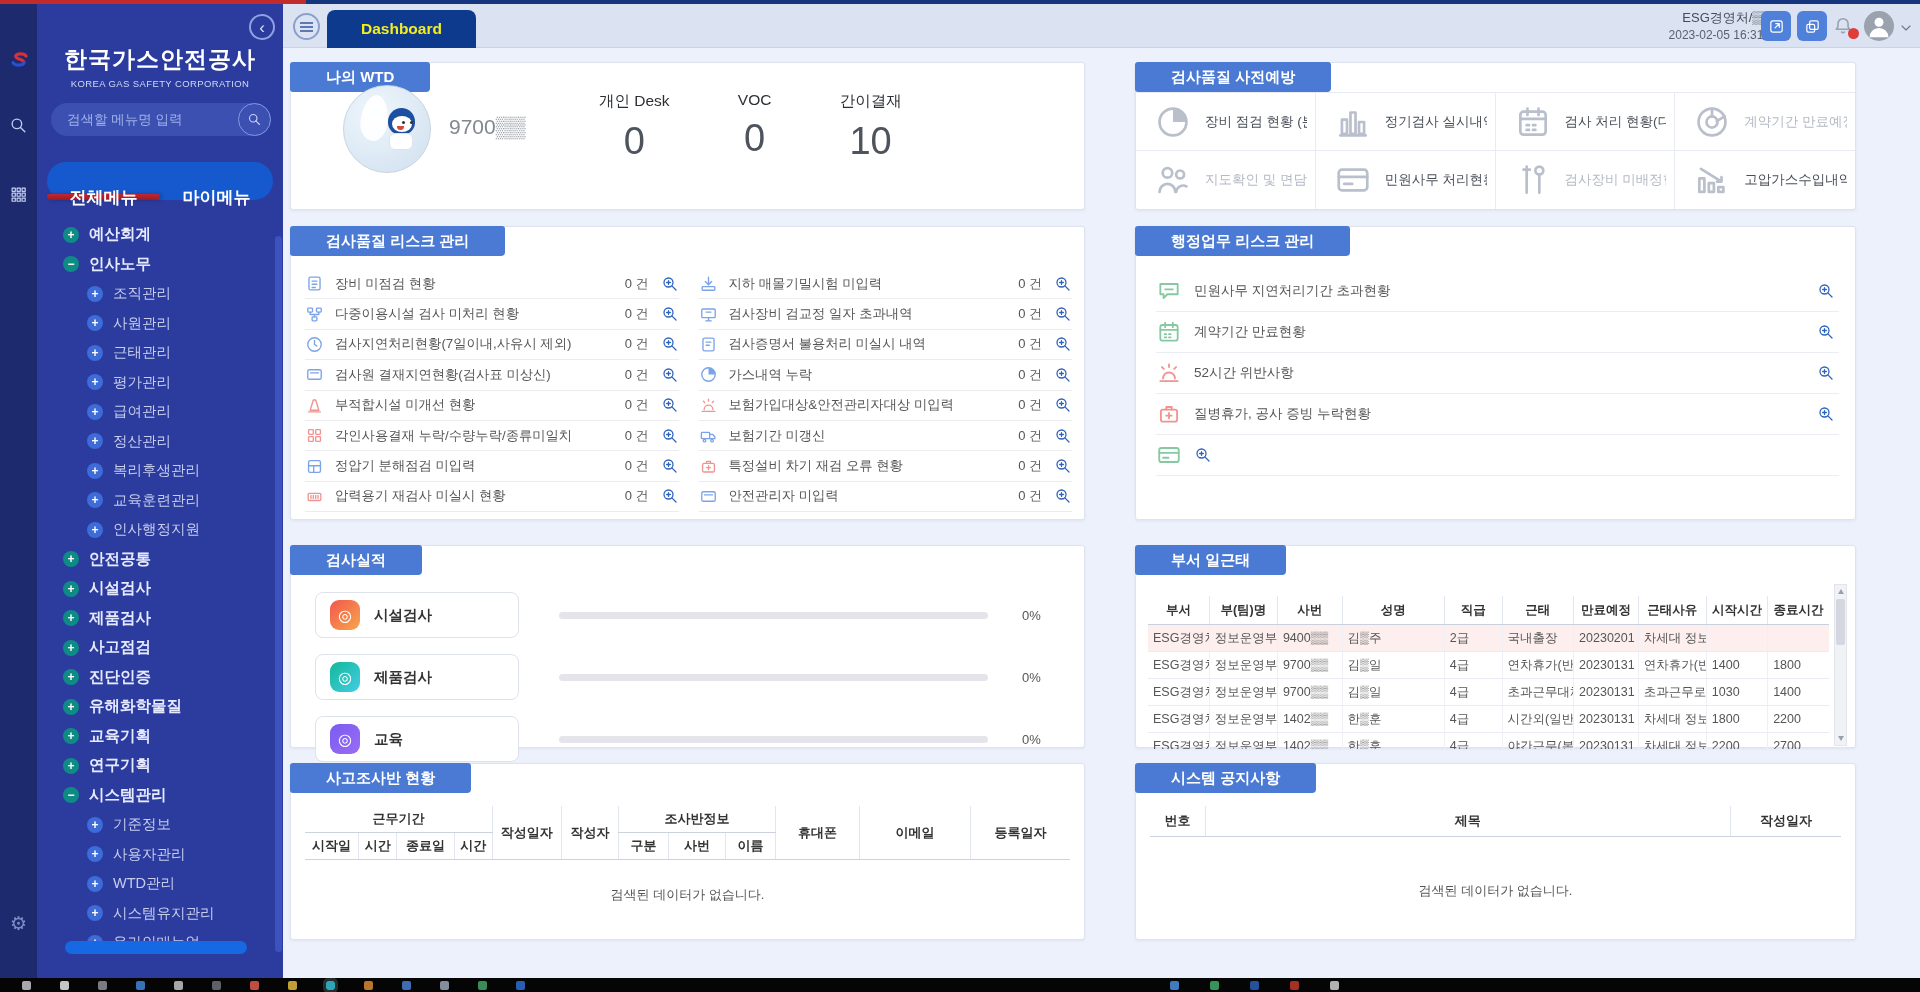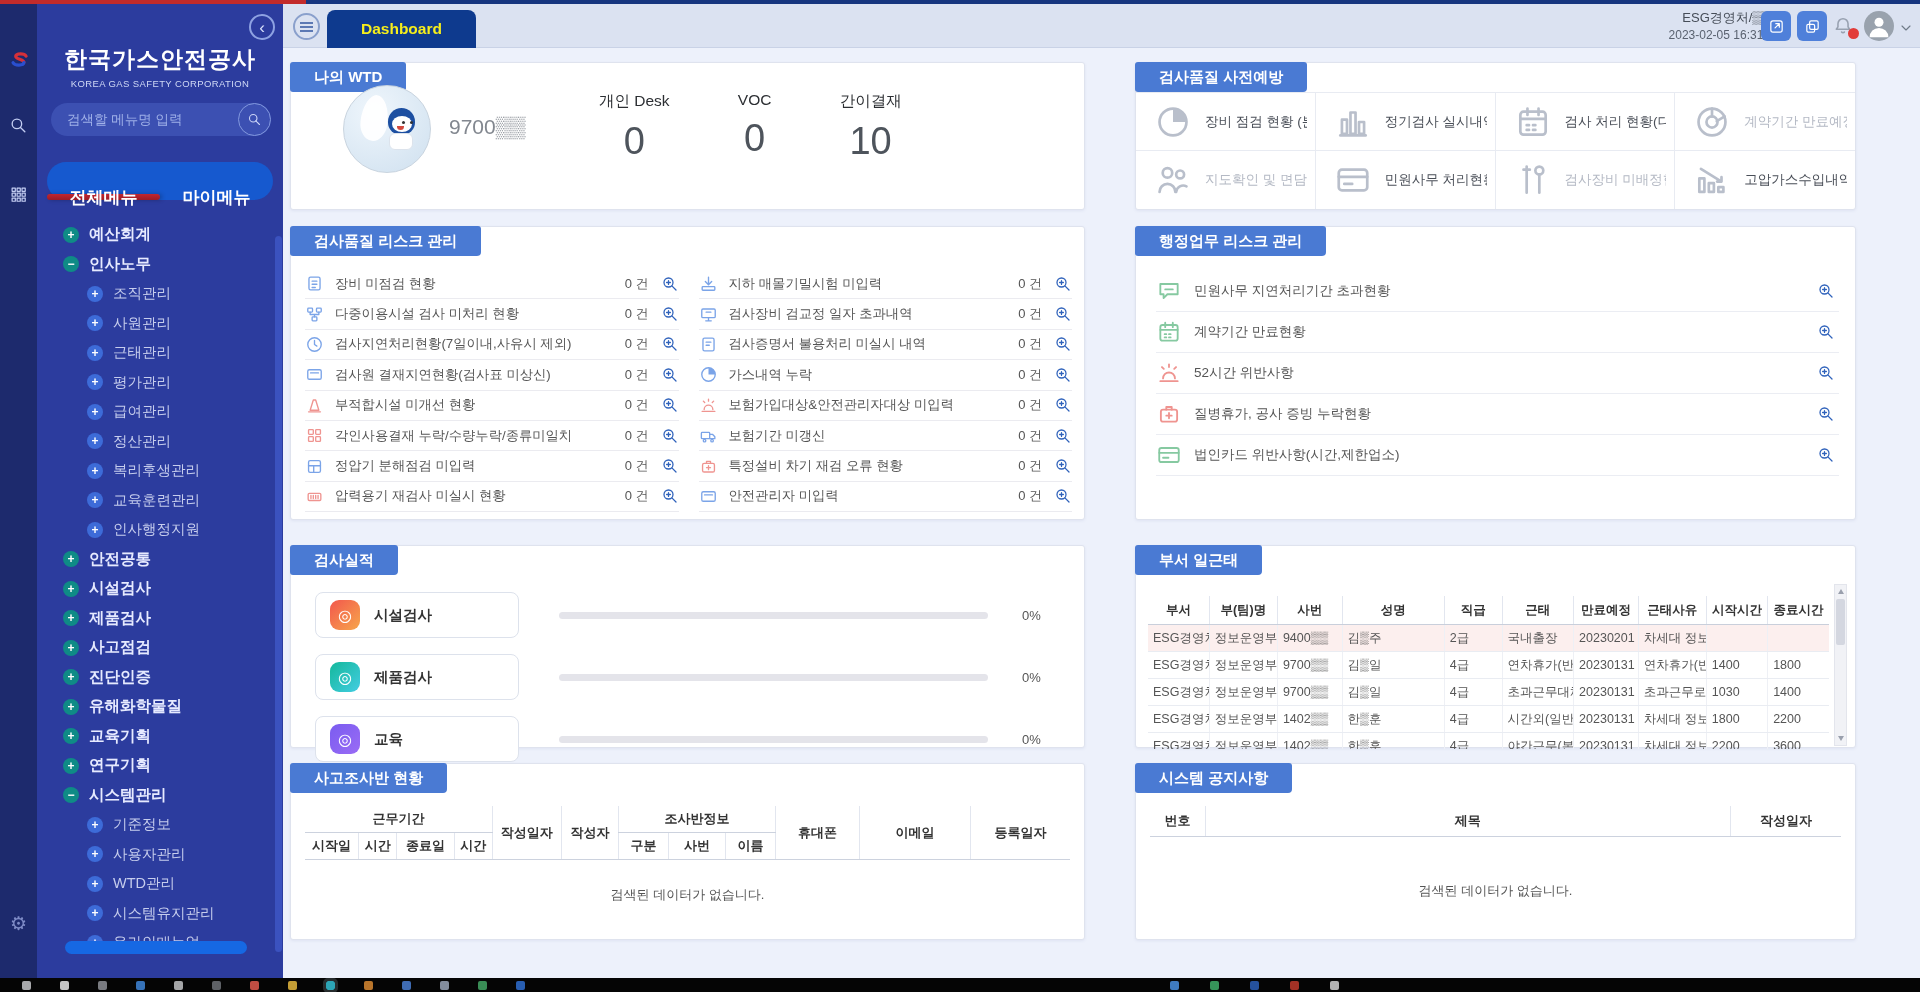--- a/index.html
+++ b/index.html
@@ -67,21 +67,21 @@
   #bell-wrap{position:absolute;right:64px;top:10px;width:24px;height:26px;cursor:pointer;color:#98a1b0;}
   #bell-dot{position:absolute;right:-3px;bottom:1px;width:11px;height:11px;border-radius:50%;background:#e23c39;}
   #avatar-btn{position:absolute;right:26px;top:7px;width:30px;height:30px;border-radius:50%;background:#99a2ad;cursor:pointer;overflow:hidden;}
   #chev{position:absolute;right:6px;top:16px;width:16px;height:16px;cursor:pointer;color:#6f7a88;}
 
   
   #main{left:283px;top:48px;width:1637px;height:930px;background:#edf1fb;}
   .panel{position:absolute;background:#fff;border:1px solid #dfe3ee;border-radius:3px;
          box-shadow:0 1px 3px rgba(60,80,140,.08);box-sizing:border-box;}
   .ptab{position:absolute;top:-1px;left:-1px;height:30px;background:#4a7ad3;color:#fff;font-weight:bold;
-        font-size:15px;line-height:30px;padding:0 24px;border-radius:3px 3px 4px 3px;white-space:nowrap;}
+        font-size:15px;line-height:30px;padding:0 36px;border-radius:3px 3px 4px 3px;white-space:nowrap;}
   .p1{left:7px;top:14px;width:795px;height:148px;}
   .p2{left:7px;top:178px;width:795px;height:294px;}
   .p3{left:7px;top:497px;width:795px;height:203px;}
   .p4{left:7px;top:715px;width:795px;height:177px;}
   .p5{left:852px;top:14px;width:721px;height:148px;}
   .p6{left:852px;top:178px;width:721px;height:294px;}
   .p7{left:852px;top:497px;width:721px;height:203px;}
   .p8{left:852px;top:715px;width:721px;height:177px;}
 
   
@@ -838,21 +838,20 @@
        <span class="mag"><svg class="line-ic " viewBox="0 0 24 24" width="100%" height="100%">
               <circle cx="10" cy="10" r="6"></circle>
               <path d="M14.5 14.5L20 20M10 7.5v5M7.5 10h5"></path>
             </svg></span>
      </div>
         <div class="adm-item">
        <span class="adm-ic green"><svg class="line-ic " viewBox="0 0 24 24" width="100%" height="100%">
               <rect x="3" y="5.5" width="18" height="13" rx="2"></rect>
               <path d="M3 10h18M6.5 14.5h5"></path>
             </svg></span>
-       <span class="adm-label">법인카드 위반사항(시간,제한업소)</span>
        <span class="mag"><svg class="line-ic " viewBox="0 0 24 24" width="100%" height="100%">
               <circle cx="10" cy="10" r="6"></circle>
               <path d="M14.5 14.5L20 20M10 7.5v5M7.5 10h5"></path>
             </svg></span>
      </div>
       </div>
   </div>
 
   <div class="panel p7">
     <div class="ptab">부서 일근태</div>
@@ -936,21 +935,21 @@
             <tr class="">
               <td>ESG경영처</td>
               <td>정보운영부</td>
               <td>1402▒▒</td>
               <td>한▒훈</td>
               <td>4급</td>
               <td>야간근무(본)</td>
               <td>20230131</td>
               <td>차세대 정보</td>
               <td>2200</td>
-              <td>3600</td>
+              <td>2700</td>
             </tr>
             <tr class="">
               <td>ESG경영처</td>
               <td>정보운영부</td>
               <td>1402▒▒</td>
               <td>한▒훈</td>
               <td>4급</td>
               <td>연차휴가</td>
               <td>20230202</td>
               <td>연차휴가</td>

